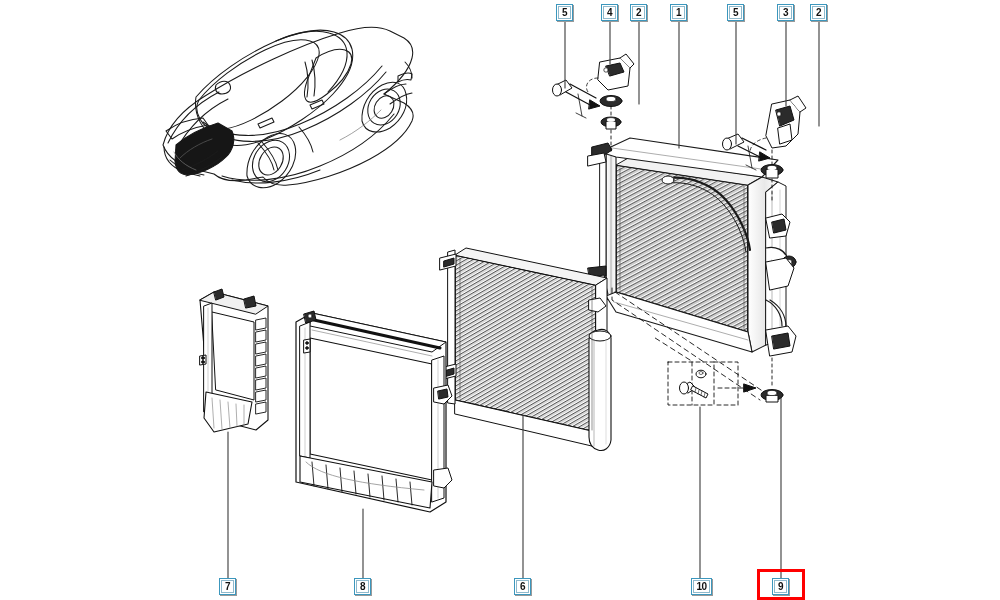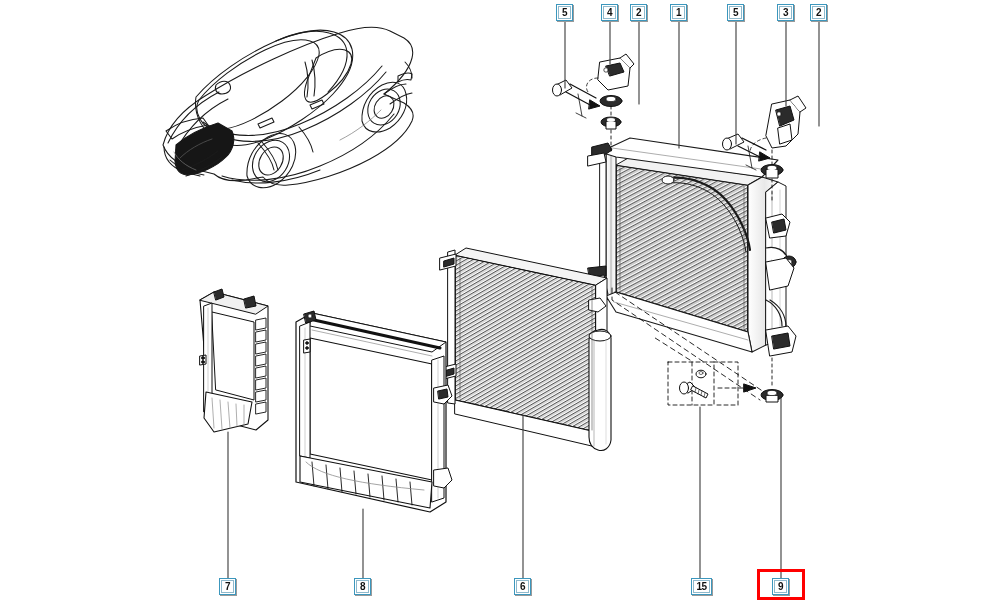--- a/index.html
+++ b/index.html
@@ -482,21 +482,21 @@
       <div class="callout" style="left: 219px; top: 578px;">
         <span class="inner">7</span>
       </div>
       <div class="callout" style="left: 354px; top: 578px;">
         <span class="inner">8</span>
       </div>
       <div class="callout" style="left: 514px; top: 578px;">
         <span class="inner">6</span>
       </div>
       <div class="callout wide" style="left: 691px; top: 578px;">
-        <span class="inner">15</span>
+        <span class="inner">10</span>
       </div>
       <div class="callout" style="left: 772px; top: 578px;">
         <span class="inner">9</span>
       </div>
     </div>
 
   <div class="highlight-box" id="hl" style="left: 757px; top: 569px; width: 48px; height: 31px; border-color: rgb(255, 0, 0);"></div>
 
 </div>
 

